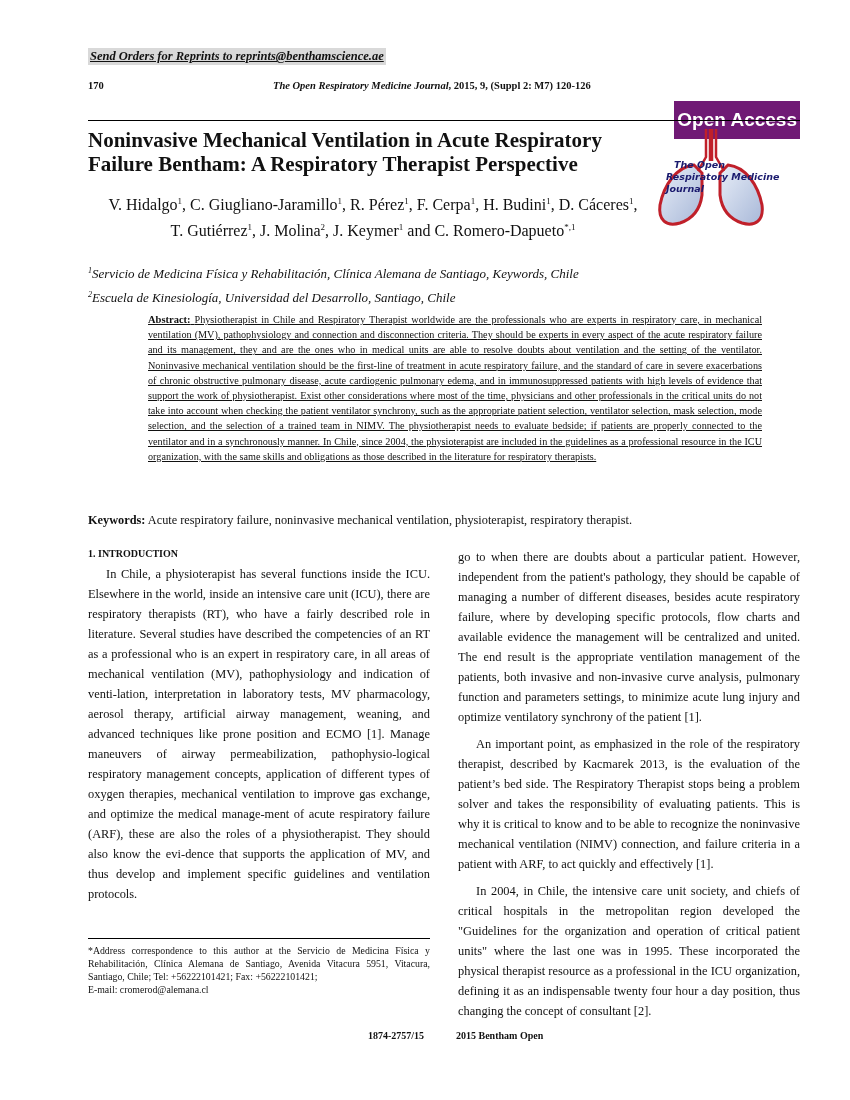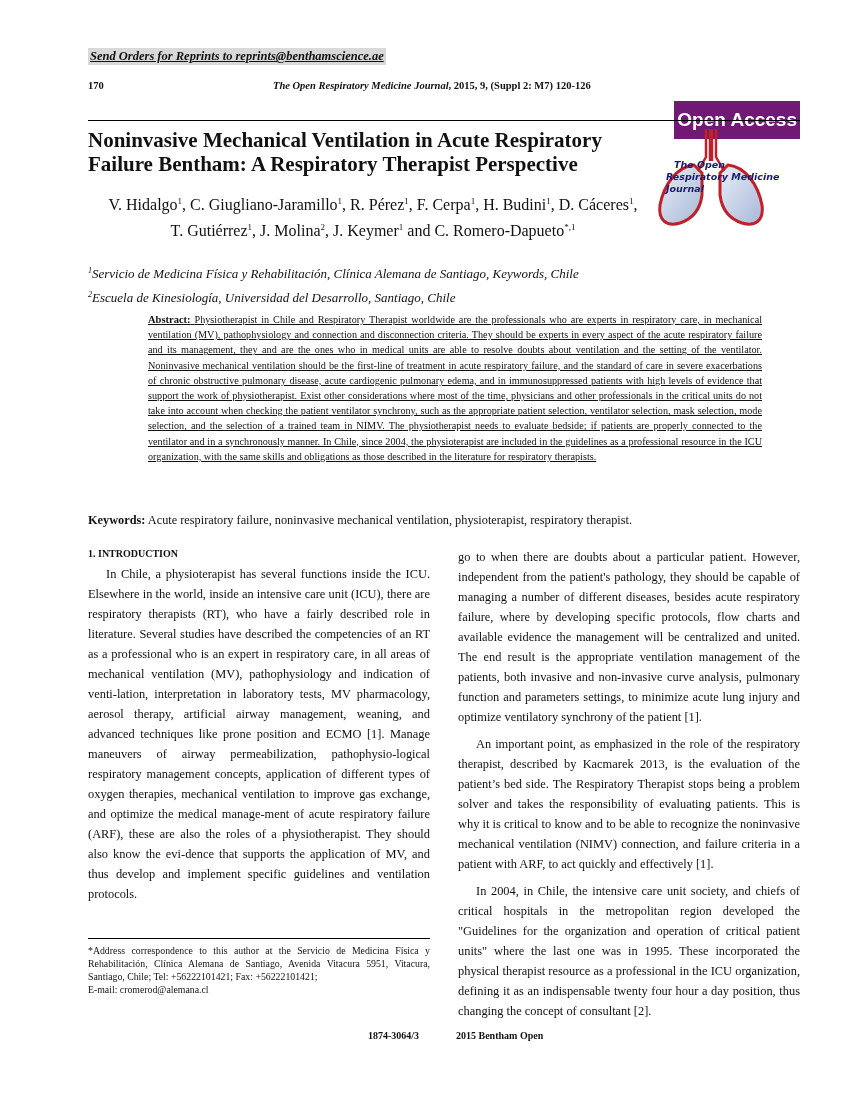--- a/index.html
+++ b/index.html
@@ -87,14 +87,14 @@
   <p>An important point, as emphasized in the role of the respiratory therapist, described by Kacmarek 2013, is the evaluation of the patient’s bed side. The Respiratory Therapist stops being a problem solver and takes the responsibility of evaluating patients. This is why it is critical to know and to be able to recognize the noninvasive mechanical ventilation (NIMV) connection, and failure criteria in a patient with ARF, to act quickly and effectively [1].</p>
   <p>In 2004, in Chile, the intensive care unit society, and chiefs of critical hospitals in the metropolitan region developed the "Guidelines for the organization and operation of critical patient units" where the last one was in 1995. These incorporated the physical therapist resource as a professional in the ICU organization, defining it as an indispensable twenty four hour a day position, thus changing the concept of consultant [2].</p>
 </div>
 
 <div class="abs fnrule"></div>
 <div class="abs footnote">
   <div>*Address correspondence to this author at the Servicio de Medicina Física y Rehabilitación, Clínica Alemana de Santiago, Avenida Vitacura 5951, Vitacura, Santiago, Chile; Tel: +56222101421; Fax: +56222101421;</div>
   <div>E-mail: cromerod@alemana.cl</div>
 </div>
 
-<div class="abs footer" style="left:368px">1874-3064/3</div>
+<div class="abs footer" style="left:368px">1874-2757/15</div>
 <div class="abs footer" style="left:456px">2015 Bentham Open</div>
 
 </body></html>

